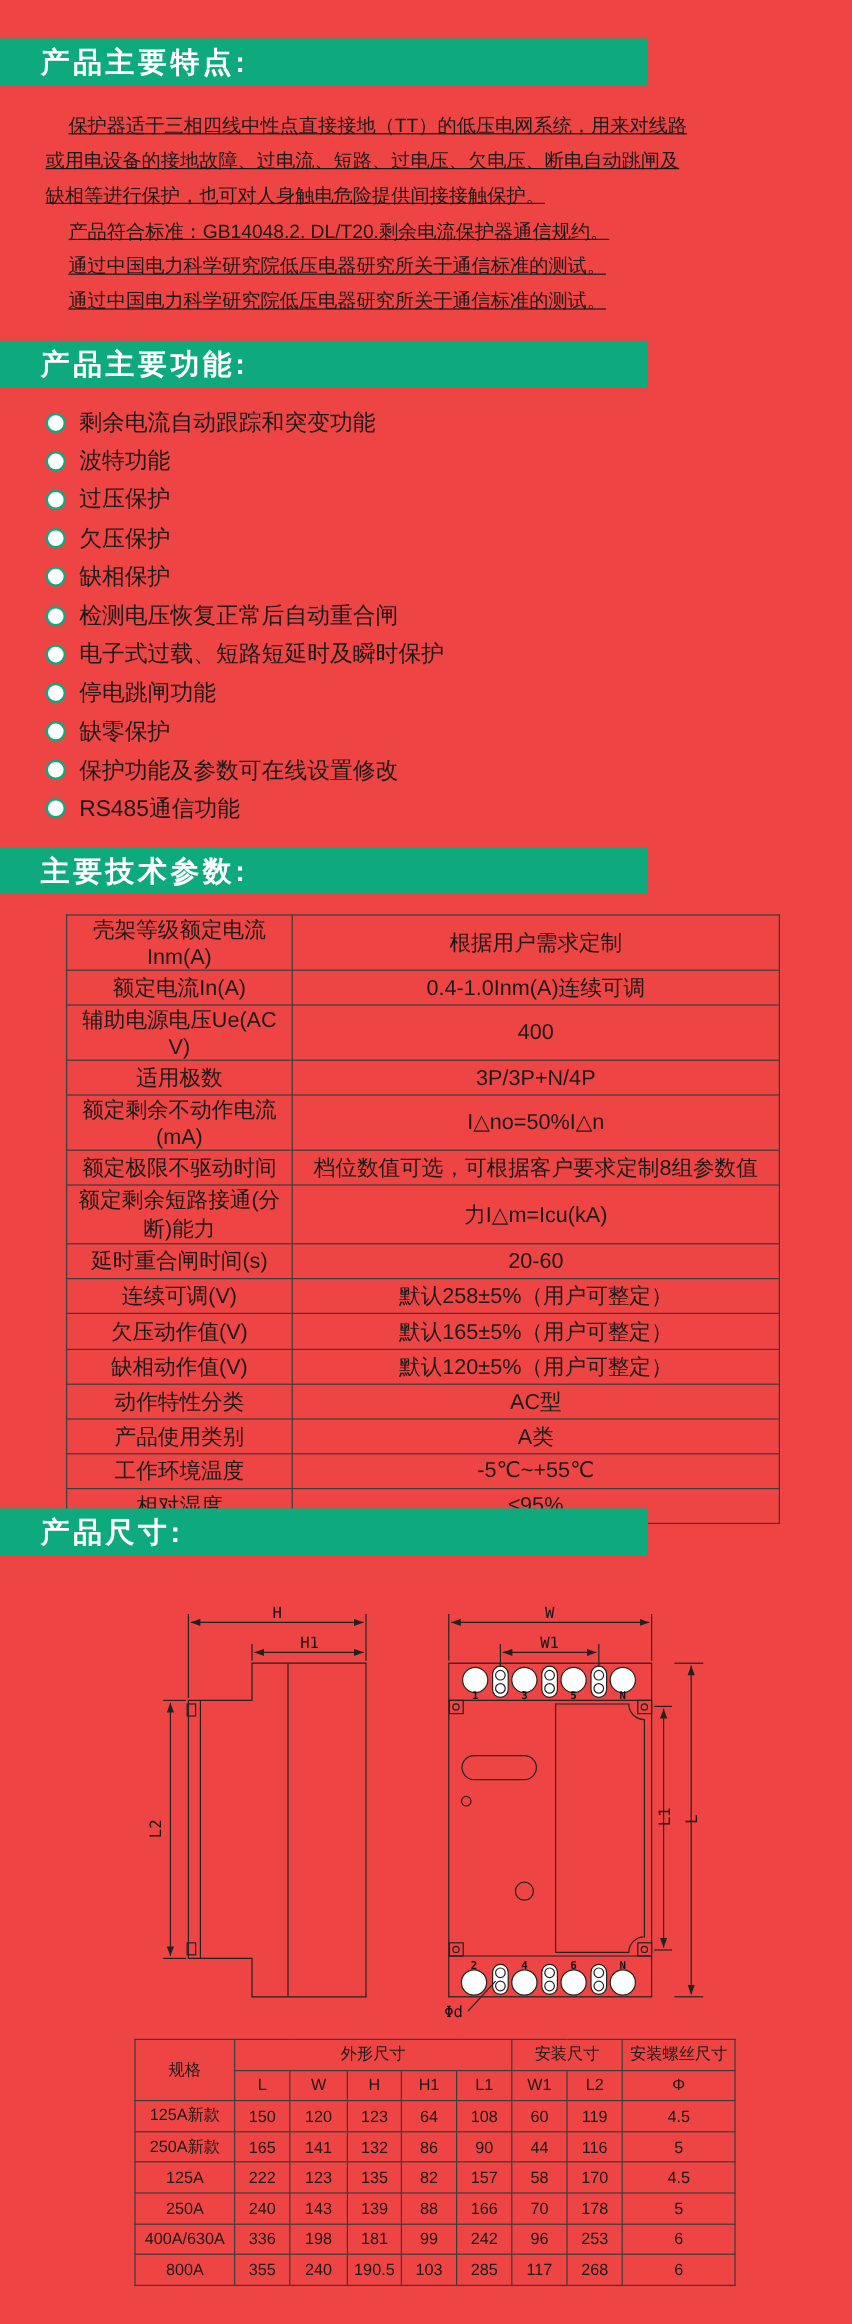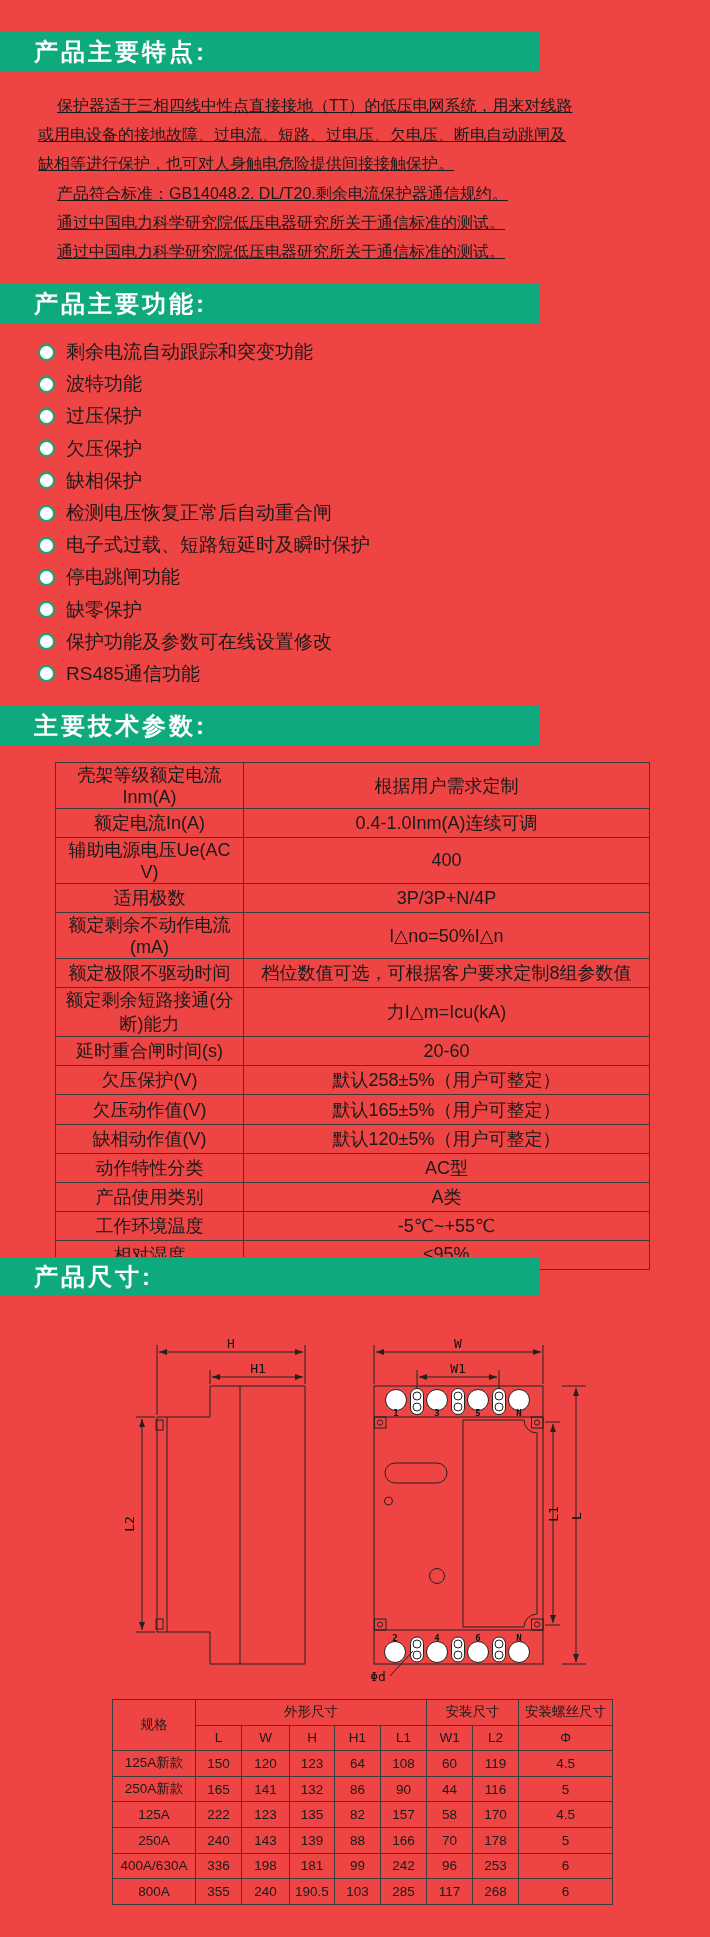--- a/index.html
+++ b/index.html
@@ -141,21 +141,21 @@
         </tr>
         <tr>
           <td class="p-label">额定剩余短路接通(分断)能力</td>
           <td>力I△m=Icu(kA)</td>
         </tr>
         <tr>
           <td class="p-label">延时重合闸时间(s)</td>
           <td>20-60</td>
         </tr>
         <tr>
-          <td class="p-label">欠压保护(V)</td>
+          <td class="p-label">连续可调(V)</td>
           <td>默认258±5%（用户可整定）</td>
         </tr>
         <tr>
           <td class="p-label">欠压动作值(V)</td>
           <td>默认165±5%（用户可整定）</td>
         </tr>
         <tr>
           <td class="p-label">缺相动作值(V)</td>
           <td>默认120±5%（用户可整定）</td>
         </tr>

